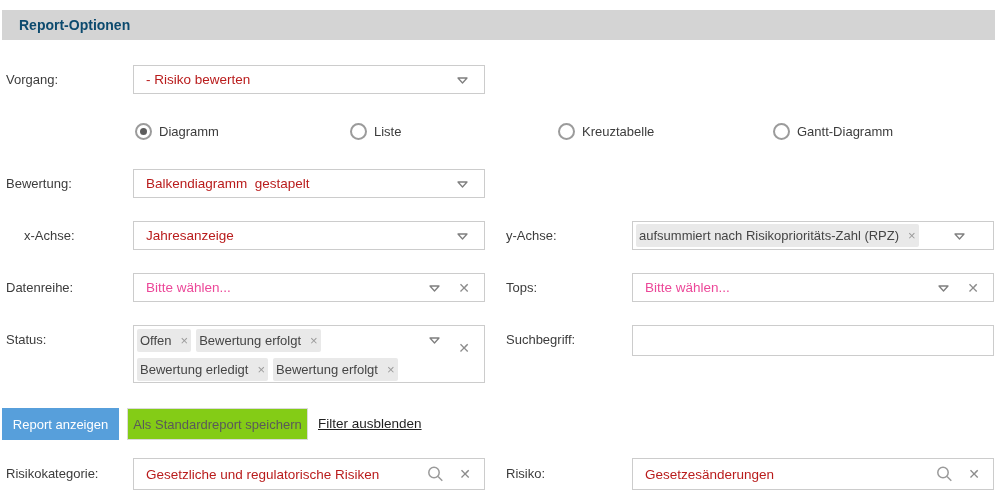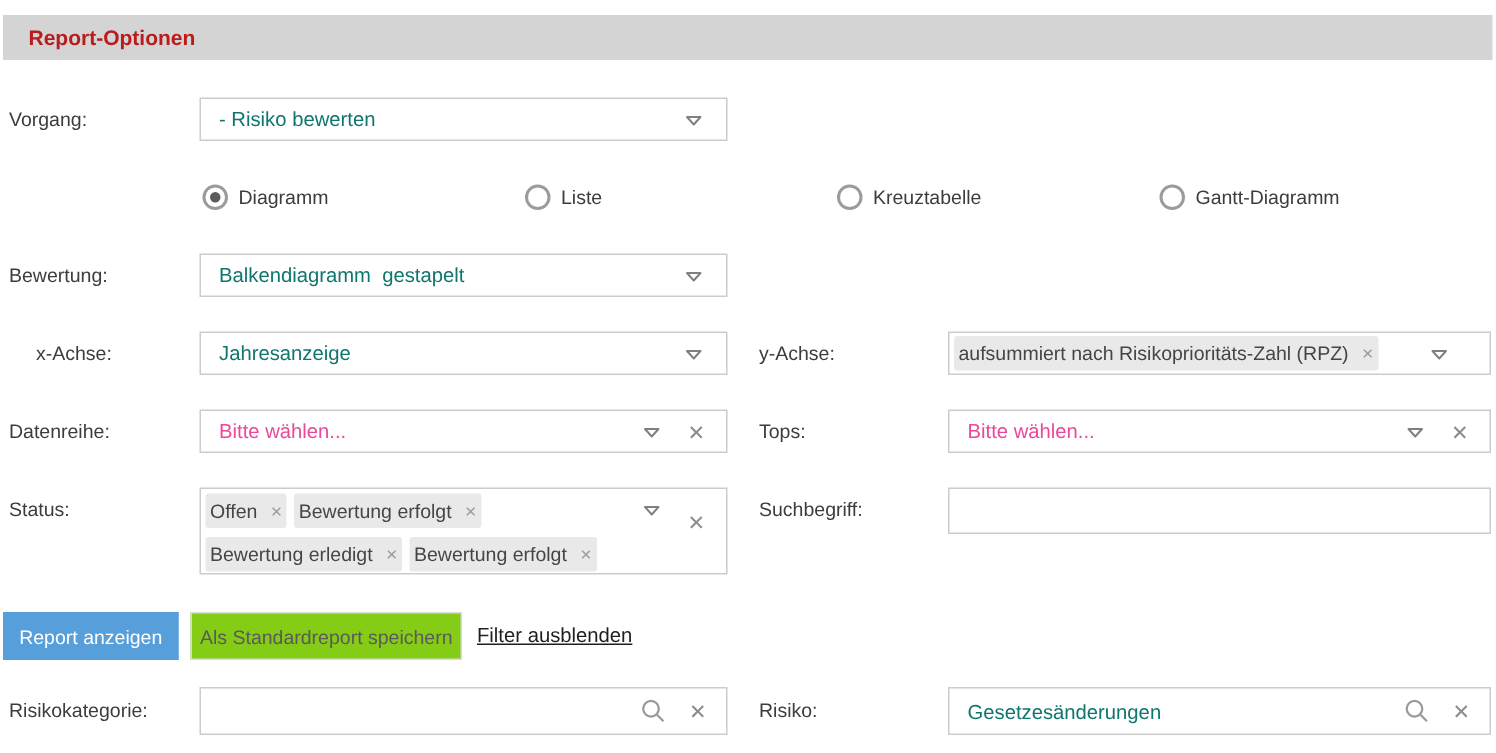--- a/index.html
+++ b/index.html
@@ -4,29 +4,29 @@
 <style>
   * { box-sizing: border-box; margin: 0; padding: 0; }
   html,body { background:#fff; }
   body { font-family: "Liberation Sans", sans-serif; }
   .canvas { position:relative; width:997px; height:502px; background:#fff; overflow:hidden; }
 
   .panel-header {
     position:absolute; left:2px; top:10px; width:993px; height:30px;
     background:#d4d4d4; display:flex; align-items:center; padding-left:17px;
   }
-  .panel-header span { font-size:14px; font-weight:bold; color:#b91c1c; }
+  .panel-header span { font-size:14px; font-weight:bold; color:#0c4a6e; }
 
   .lbl { position:absolute; font-size:13px; color:#3c3c3c; white-space:nowrap; }
 
   .field {
     position:absolute; background:#fff; border:1px solid #ccc;
     display:flex; align-items:center;
   }
-  .val { font-size:13.5px; color:#0f766e; white-space:pre; padding-left:12px; }
+  .val { font-size:13.5px; color:#b91c1c; white-space:pre; padding-left:12px; }
   .placeholder { font-size:13.5px; color:#ec4899; white-space:pre; padding-left:12px; }
 
   .chev { position:absolute; display:flex; align-items:center; }
   .clear-x {
     position:absolute; font-size:14px; color:#8c8c8c; cursor:pointer;
     line-height:1; top:50%; transform:translateY(-50%);
   }
   .search-ic { position:absolute; top:50%; transform:translateY(-50%); display:flex; }
 
   .tag {
@@ -194,20 +194,21 @@
   <div class="btn-primary">
     <span>Report anzeigen</span>
   </div>
   <div class="btn-secondary">
     <span>Als Standardreport speichern</span>
   </div>
   <a class="filter-link">Filter ausblenden</a>
 
   <span class="lbl" style="left:6px; top:466px;">Risikokategorie:</span>
   <div class="field" style="left:133px; top:458px; width:352px; height:32px;">
+    <span class="val">Gesetzliche und regulatorische Risiken</span>
     <span class="search-ic" style="right:40px;">
       <svg width="17" height="17" viewBox="0 0 17 17">
           <circle cx="7" cy="7" r="5.2" fill="none" stroke="#9a9a9a" stroke-width="1.5"></circle>
           <line x1="11" y1="11" x2="15.3" y2="15.3" stroke="#9a9a9a" stroke-width="1.5"></line>
         </svg>
     </span>
     <span class="clear-x" style="right:13px;">✕</span>
   </div>
 
   <span class="lbl" style="left:506px; top:466px;">Risiko:</span>

